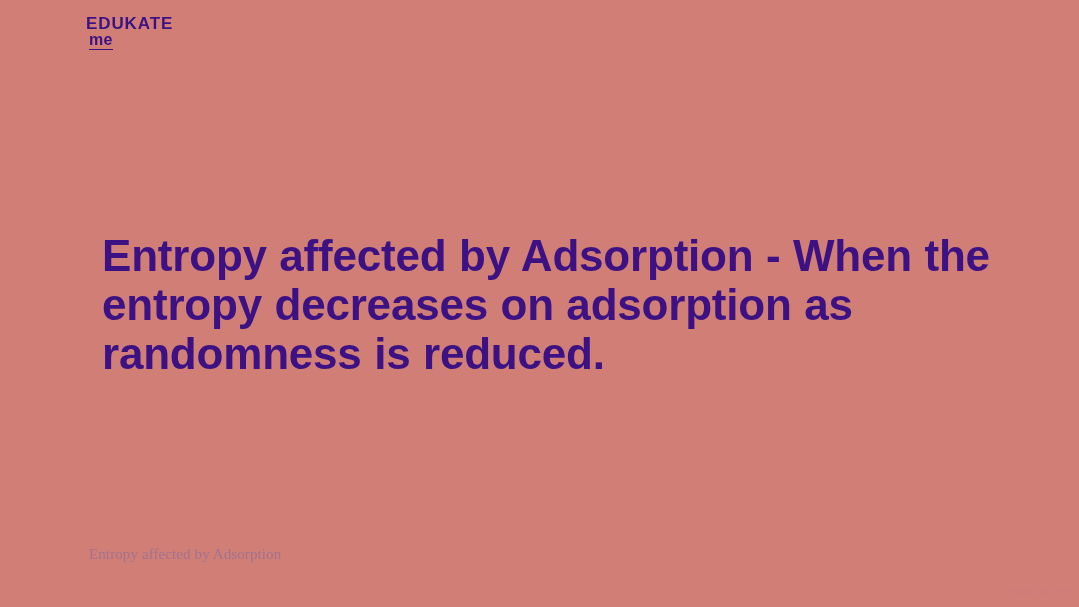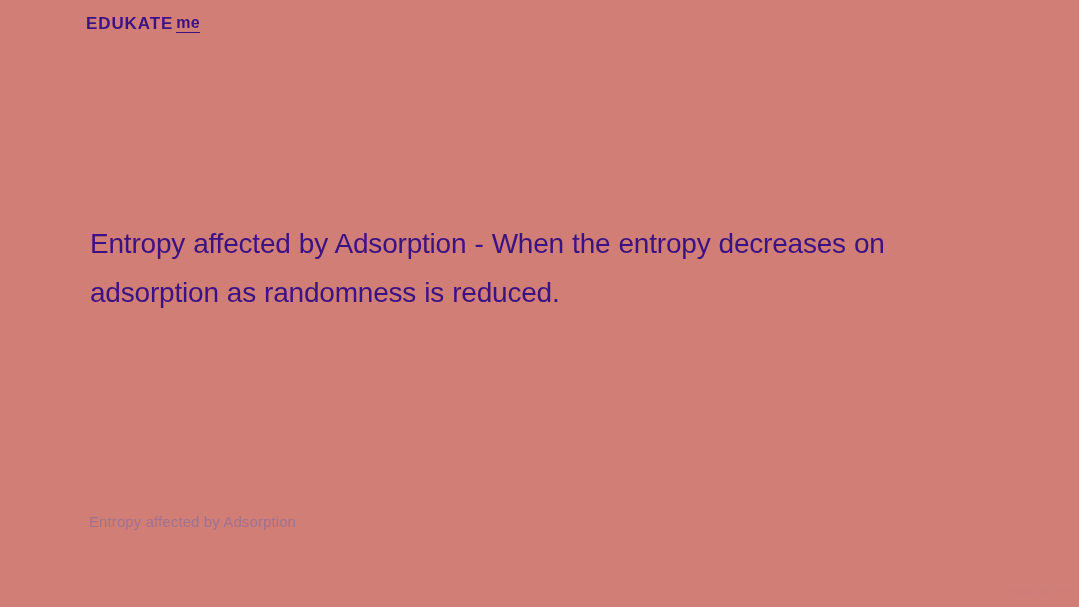--- a/index.html
+++ b/index.html
@@ -27,20 +27,21 @@
   
   .logo {
     position: absolute;
     left: 86px;
     top: 15px;
     display: flex;
     align-items: flex-start;
     color: #3b1183;
     line-height: 1;
     user-select: none;
+    flex-direction: column;
   }
   .logo-word {
     font-size: 17px;
     font-weight: 600;
     letter-spacing: 0.9px;
     color: #3b1183;
   }
   .logo-sup {
     font-size: 16px;
     font-weight: 600;
@@ -52,38 +53,39 @@
     padding-bottom: 1px;
     line-height: 1;
   }
 
   
   .headline {
     position: absolute;
     left: 90px;
     top: 219px;
     width: 890px;
-    margin: 0;
+    margin: 12px;
     color: #3b1183;
-    font-size: 28px;
-    font-weight: normal;
+    font-size: 44px;
+    font-weight: bold;
     line-height: 49px;
     letter-spacing: -0.2px;
     word-spacing: 0.5px;
   }
 
   
   .footer {
     position: absolute;
     left: 89px;
-    top: 510px;
+    top: 542px;
     color: #a2718f;
     font-size: 15px;
     line-height: 24px;
     letter-spacing: 0.1px;
+    font-family: Liberation Serif, serif;
   }
   .footer-line {
     display: block;
     color: #a2718f;
   }
 
   
   .watermark {
     position: absolute;
     right: 9px;

